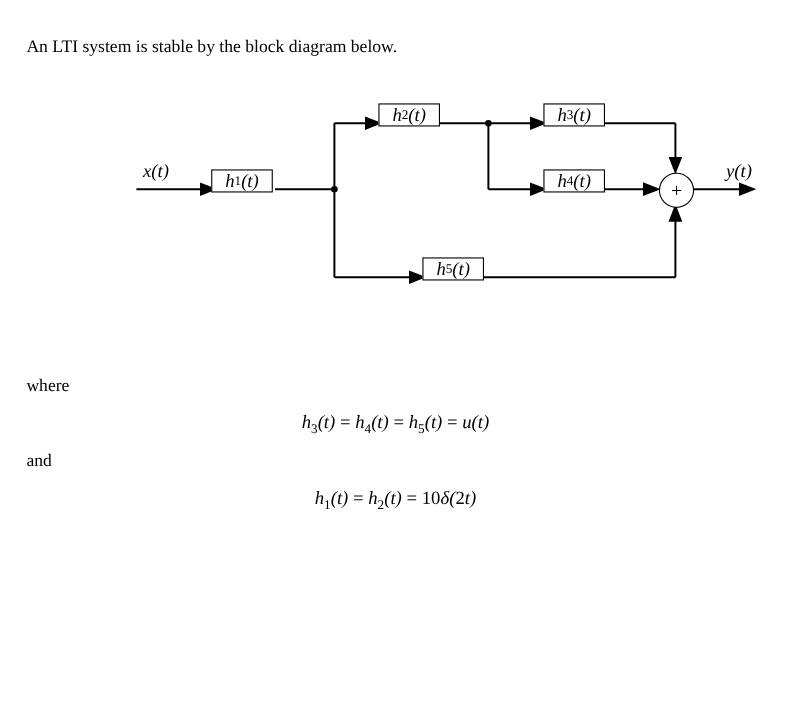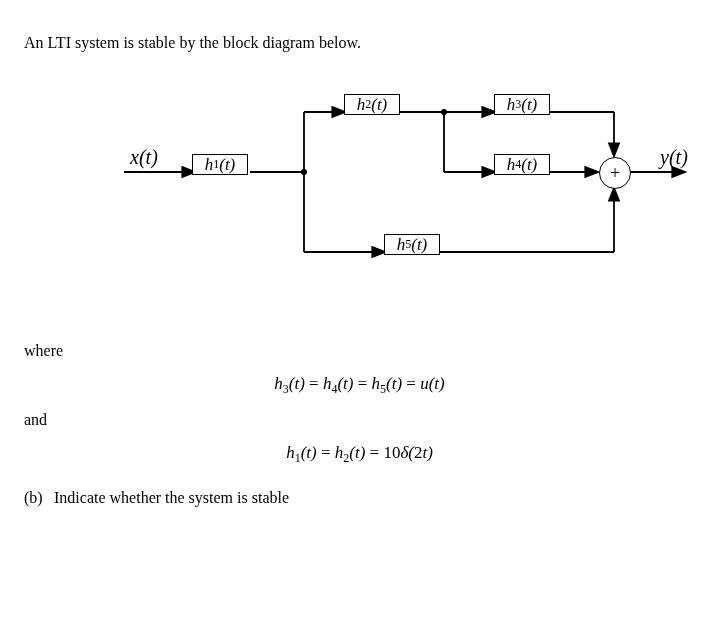--- a/index.html
+++ b/index.html
@@ -39,21 +39,21 @@
     border-radius: 50%;
     display: flex;
     align-items: center;
     justify-content: center;
     font-size: 18px;
     background: #fff;
   }
   .label {
     position: absolute;
     font-style: italic;
-    font-size: 20px;
+    font-size: 17px;
   }
   svg.wires {
     position: absolute;
     left: 0; top: 0;
     width: 600px; height: 240px;
   }
   .eq {
     text-align: center;
     font-style: italic;
     font-size: 17px;
@@ -144,17 +144,13 @@
   h<sub>3</sub>(t) <span class="rm">=</span> h<sub>4</sub>(t) <span class="rm">=</span> h<sub>5</sub>(t) <span class="rm">=</span> u(t)
 </div>
 
 <p class="para">and</p>
 
 <div class="eq">
   h<sub>1</sub>(t) <span class="rm">=</span> h<sub>2</sub>(t) <span class="rm">=</span> <span class="rm">10</span>δ(<span class="rm">2</span>t)
 </div>
 
 <div class="parts">
-  <div class="part">
-    <span class="pl">(b)</span>
-    <span>Indicate whether the system is stable</span>
-  </div>
 </div>
 
 </body></html>

